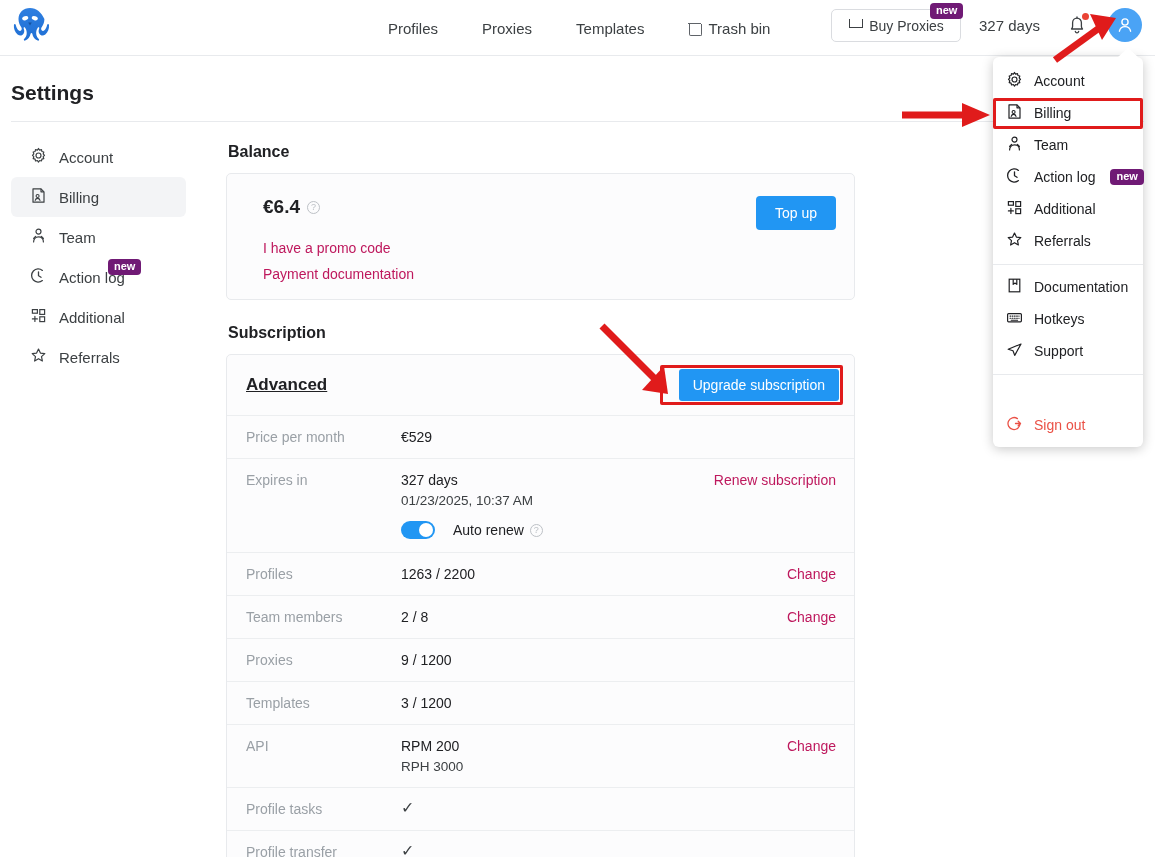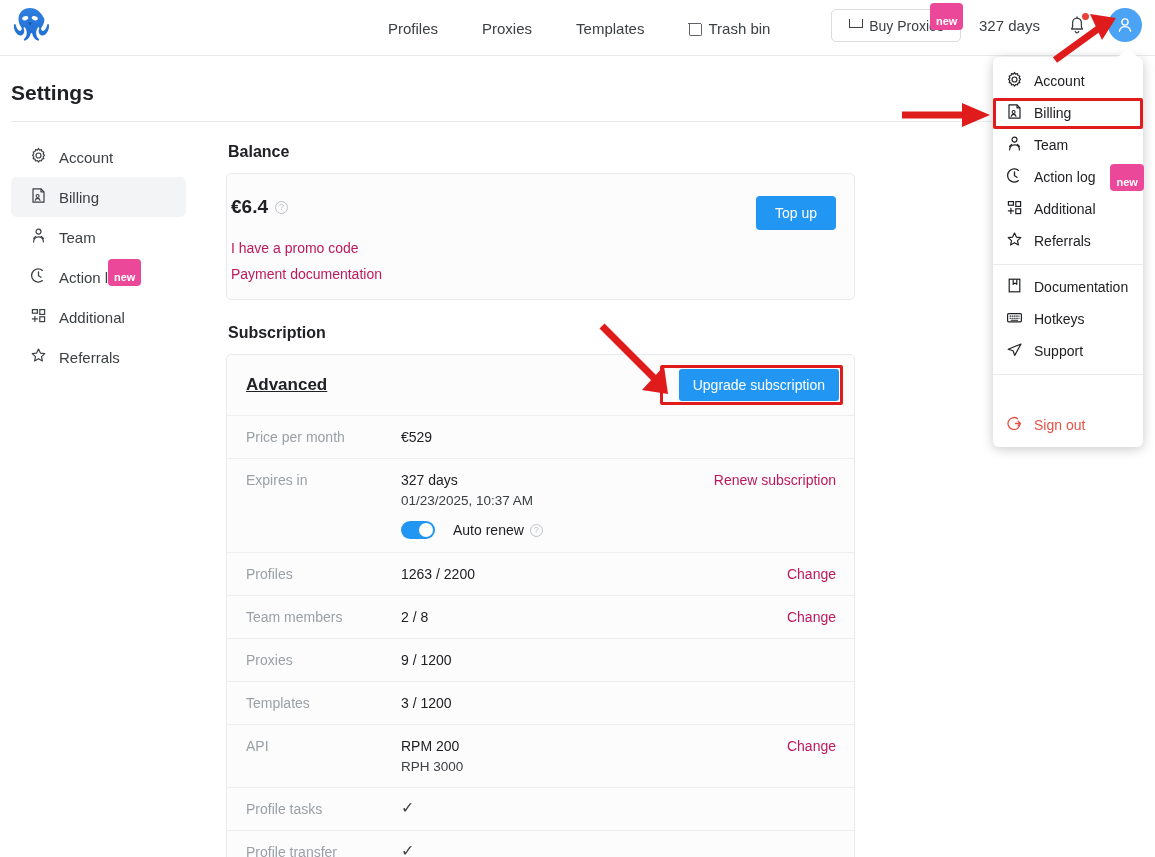--- a/index.html
+++ b/index.html
@@ -62,23 +62,23 @@
     content:""; position:absolute; left:1px; top:0;
     width: 12px; height: 8px;
     border: 1.3px solid #3c4043; border-top: none;
   }
   .cart-icon::after {
     content:""; position:absolute; left:3px; top:8px;
     width: 8px; height: 1.3px; background:#3c4043;
     box-shadow: 0 3px 0 -1px #3c4043;
   }
   .badge-new {
-    background: #ec4899; color: #ffffff;
+    background: #701a75; color: #ffffff;
     font-size: 11px; font-weight: bold;
-    border-radius: 4px; padding: 12px 6px 2px 6px;
+    border-radius: 4px; padding: 1px 6px 2px 6px;
     line-height: 13px; display: inline-block;
   }
   .badge-buy {
     position: absolute; left: 930px; top: 3px;
   }
   .days-label {
     position: absolute; left: 979px; top: 17px;
     font-size: 15px; color: #3c4043;
   }
   .bell {
@@ -157,21 +157,21 @@
   
   .main { position: absolute; left: 226px; top: 137px; width: 629px; }
   .section-title {
     font-size: 16px; font-weight: bold; color: #202124;
     margin: 6px 0 12px 2px;
   }
   .card {
     border: 1px solid #e8eaed; border-radius: 5px;
     background: #fcfcfd;
   }
-  .balance-card { padding: 22px 19px 24px 4px; position: relative; height: 127px; }
+  .balance-card { padding: 22px 19px 24px 36px; position: relative; height: 127px; }
   .balance-amt {
     font-size: 19px; font-weight: bold; color: #202124;
     display: flex; align-items: center; gap: 7px;
   }
   .q-icon {
     display: inline-block; width: 13px; height: 13px;
     border-radius: 50%; border: 1.2px solid #bdc1c6;
     color: #bdc1c6; font-size: 9px; font-weight: normal;
     line-height: 11px; text-align: center;
   }

